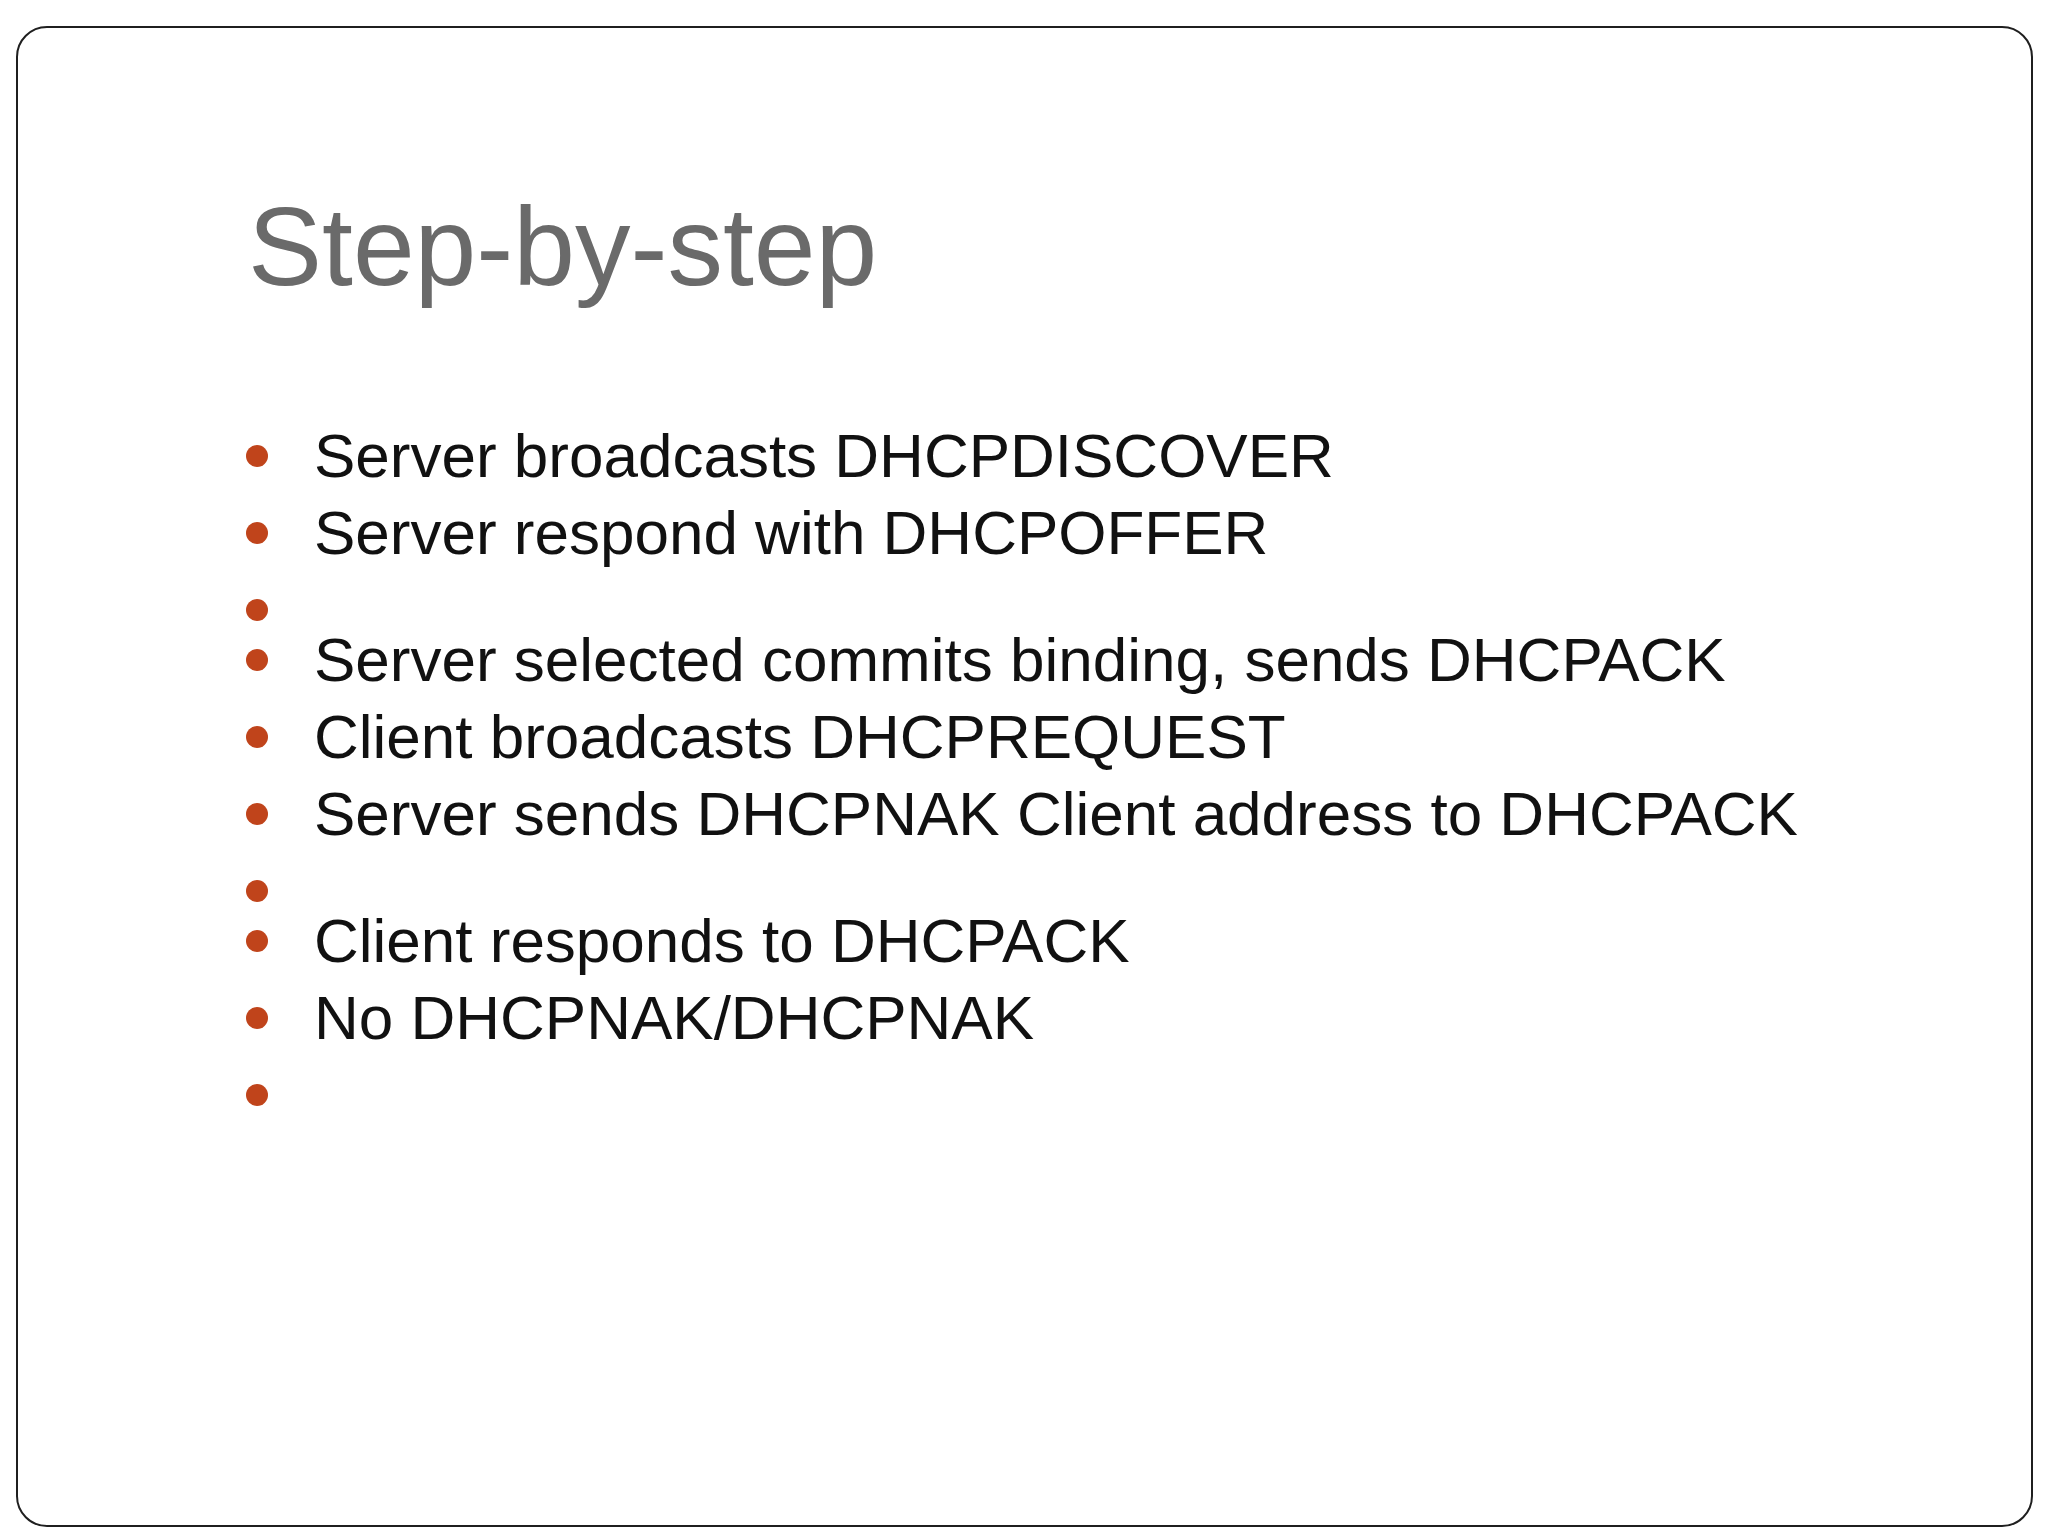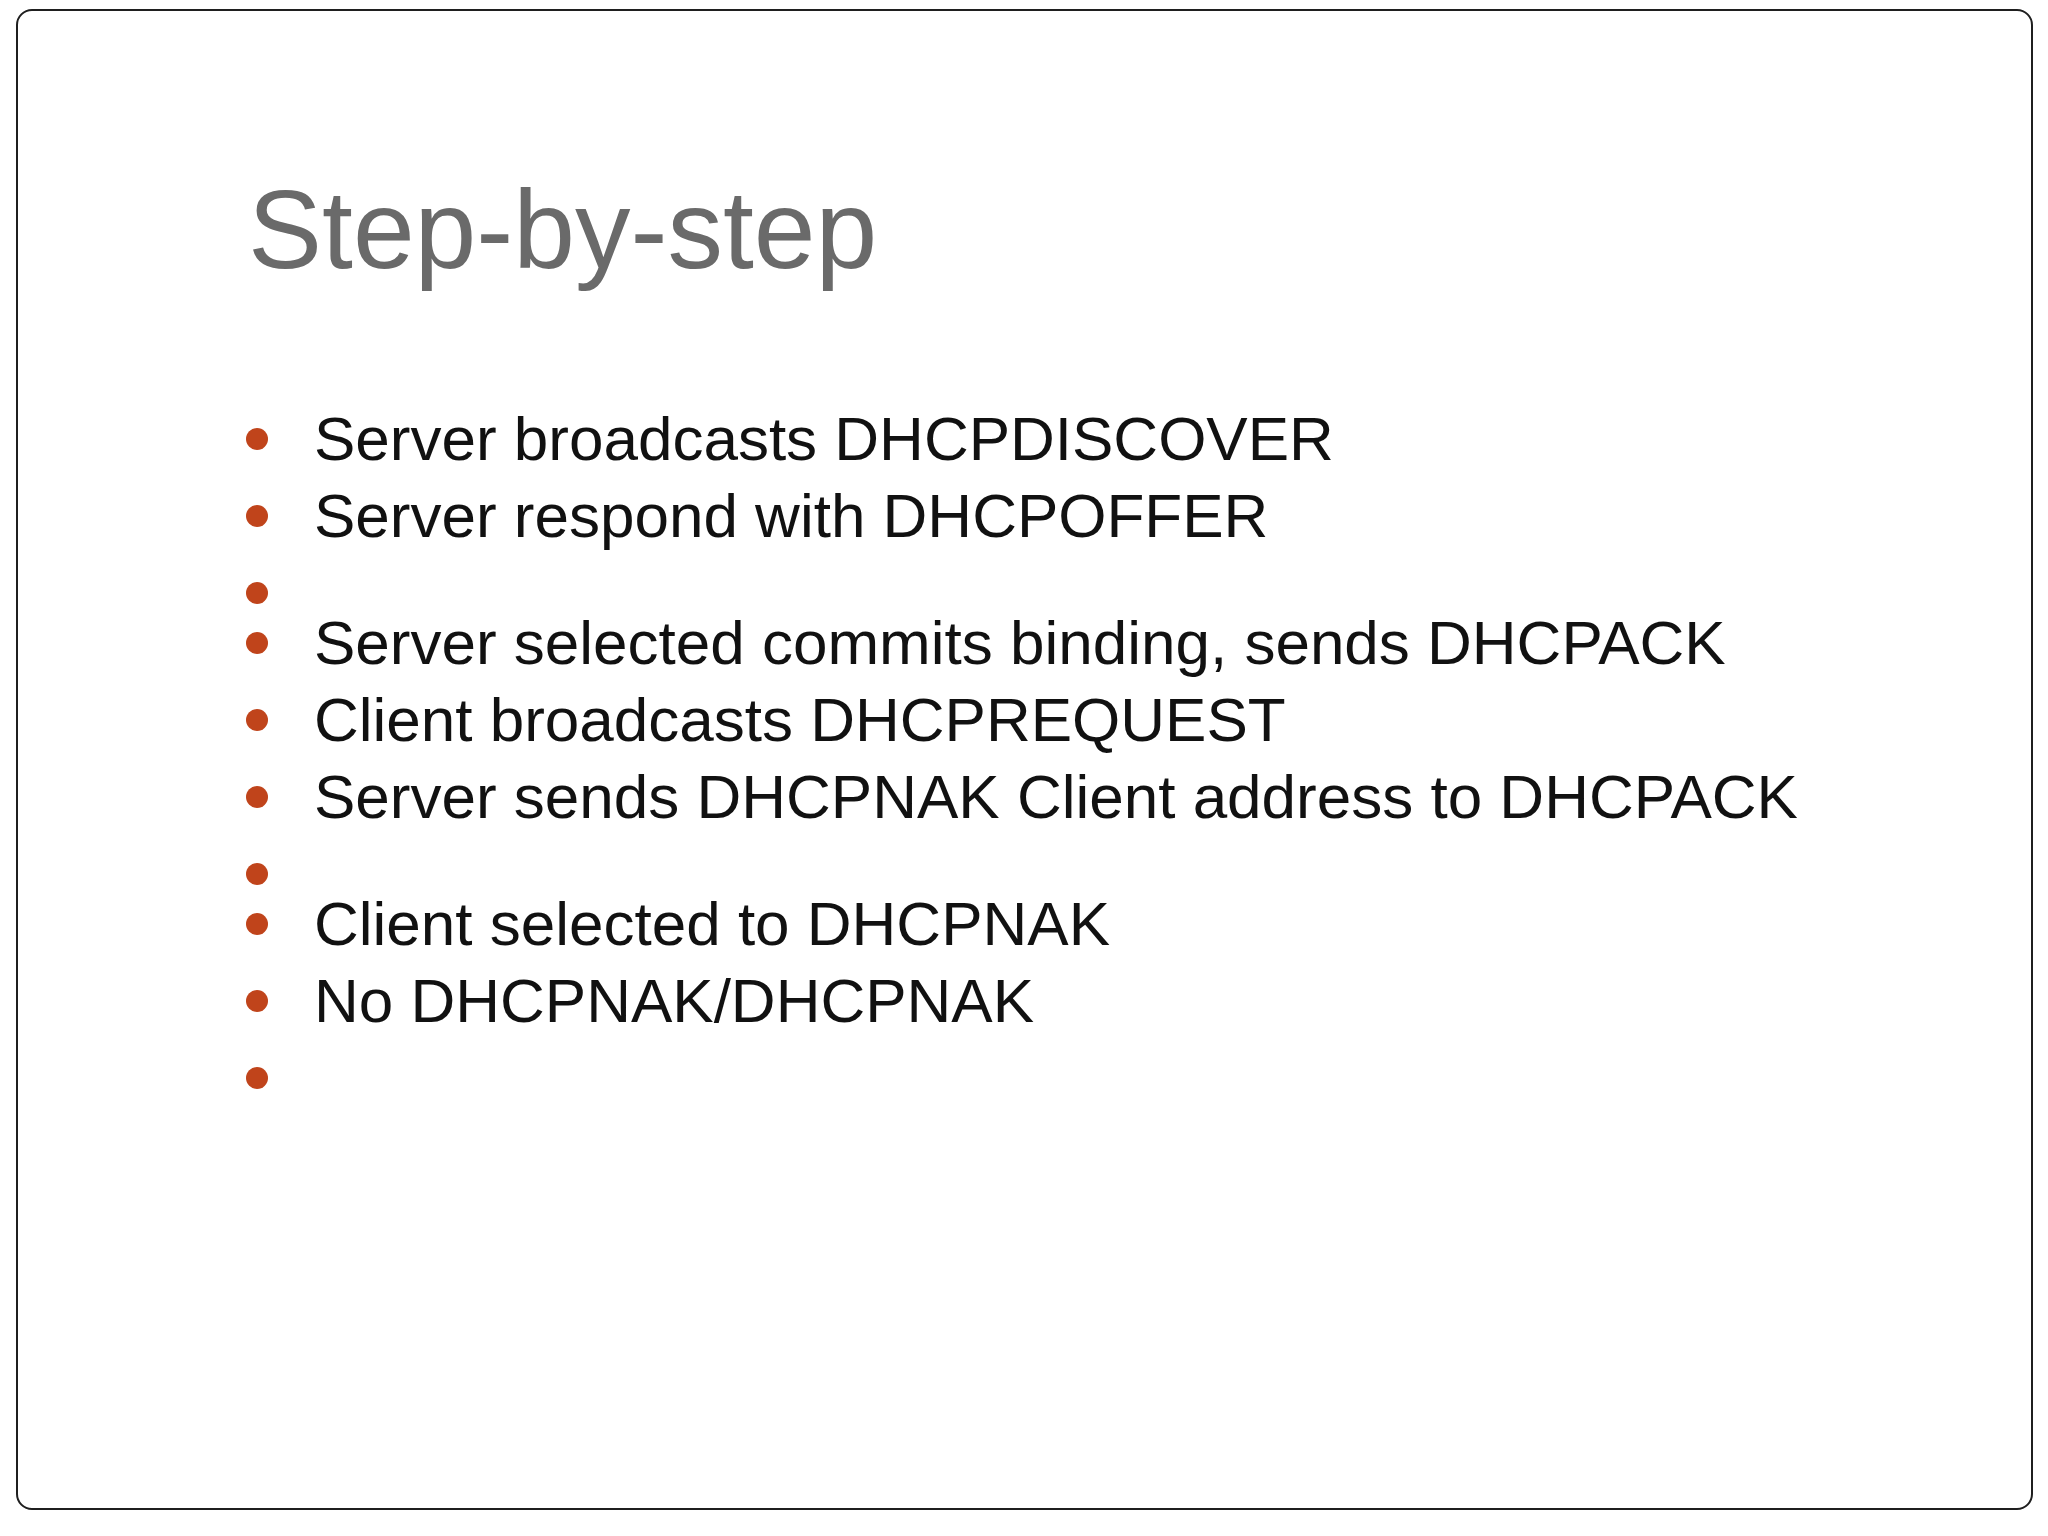--- a/index.html
+++ b/index.html
@@ -13,26 +13,26 @@
   }
   .stage {
     position: relative;
     width: 2048px;
     height: 1536px;
     background: var(--bg, #ffffff);
   }
   .slide-frame {
     position: absolute;
     left: 16px;
-    top: 9px;
+    top: 26px;
     width: 2013px;
     height: 1497px;
     background: var(--bg, #ffffff);
     border: 2px solid var(--border, #1f1f1f);
-    border-radius: 16px;
+    border-radius: 31px;
   }
   .slide-title {
     position: absolute;
     left: 230px;
     top: 156px;
     margin: 0;
     font-size: 111px;
     font-weight: 400;
     line-height: 1.15;
     letter-spacing: 0px;
@@ -103,21 +103,21 @@
           <span class="dot"></span>
           <span class="txt">Server sends DHCPNAK Client address to DHCPACK</span>
         </li>
 
         <li>
           <span class="dot"></span>
         </li>
 
         <li>
           <span class="dot"></span>
-          <span class="txt">Client selected to DHCPNAK</span>
+          <span class="txt">Client responds to DHCPACK</span>
         </li>
 
         <li>
           <span class="dot"></span>
           <span class="txt">No DHCPNAK/DHCPNAK</span>
         </li>
 
         <li>
           <span class="dot"></span>
         </li>

